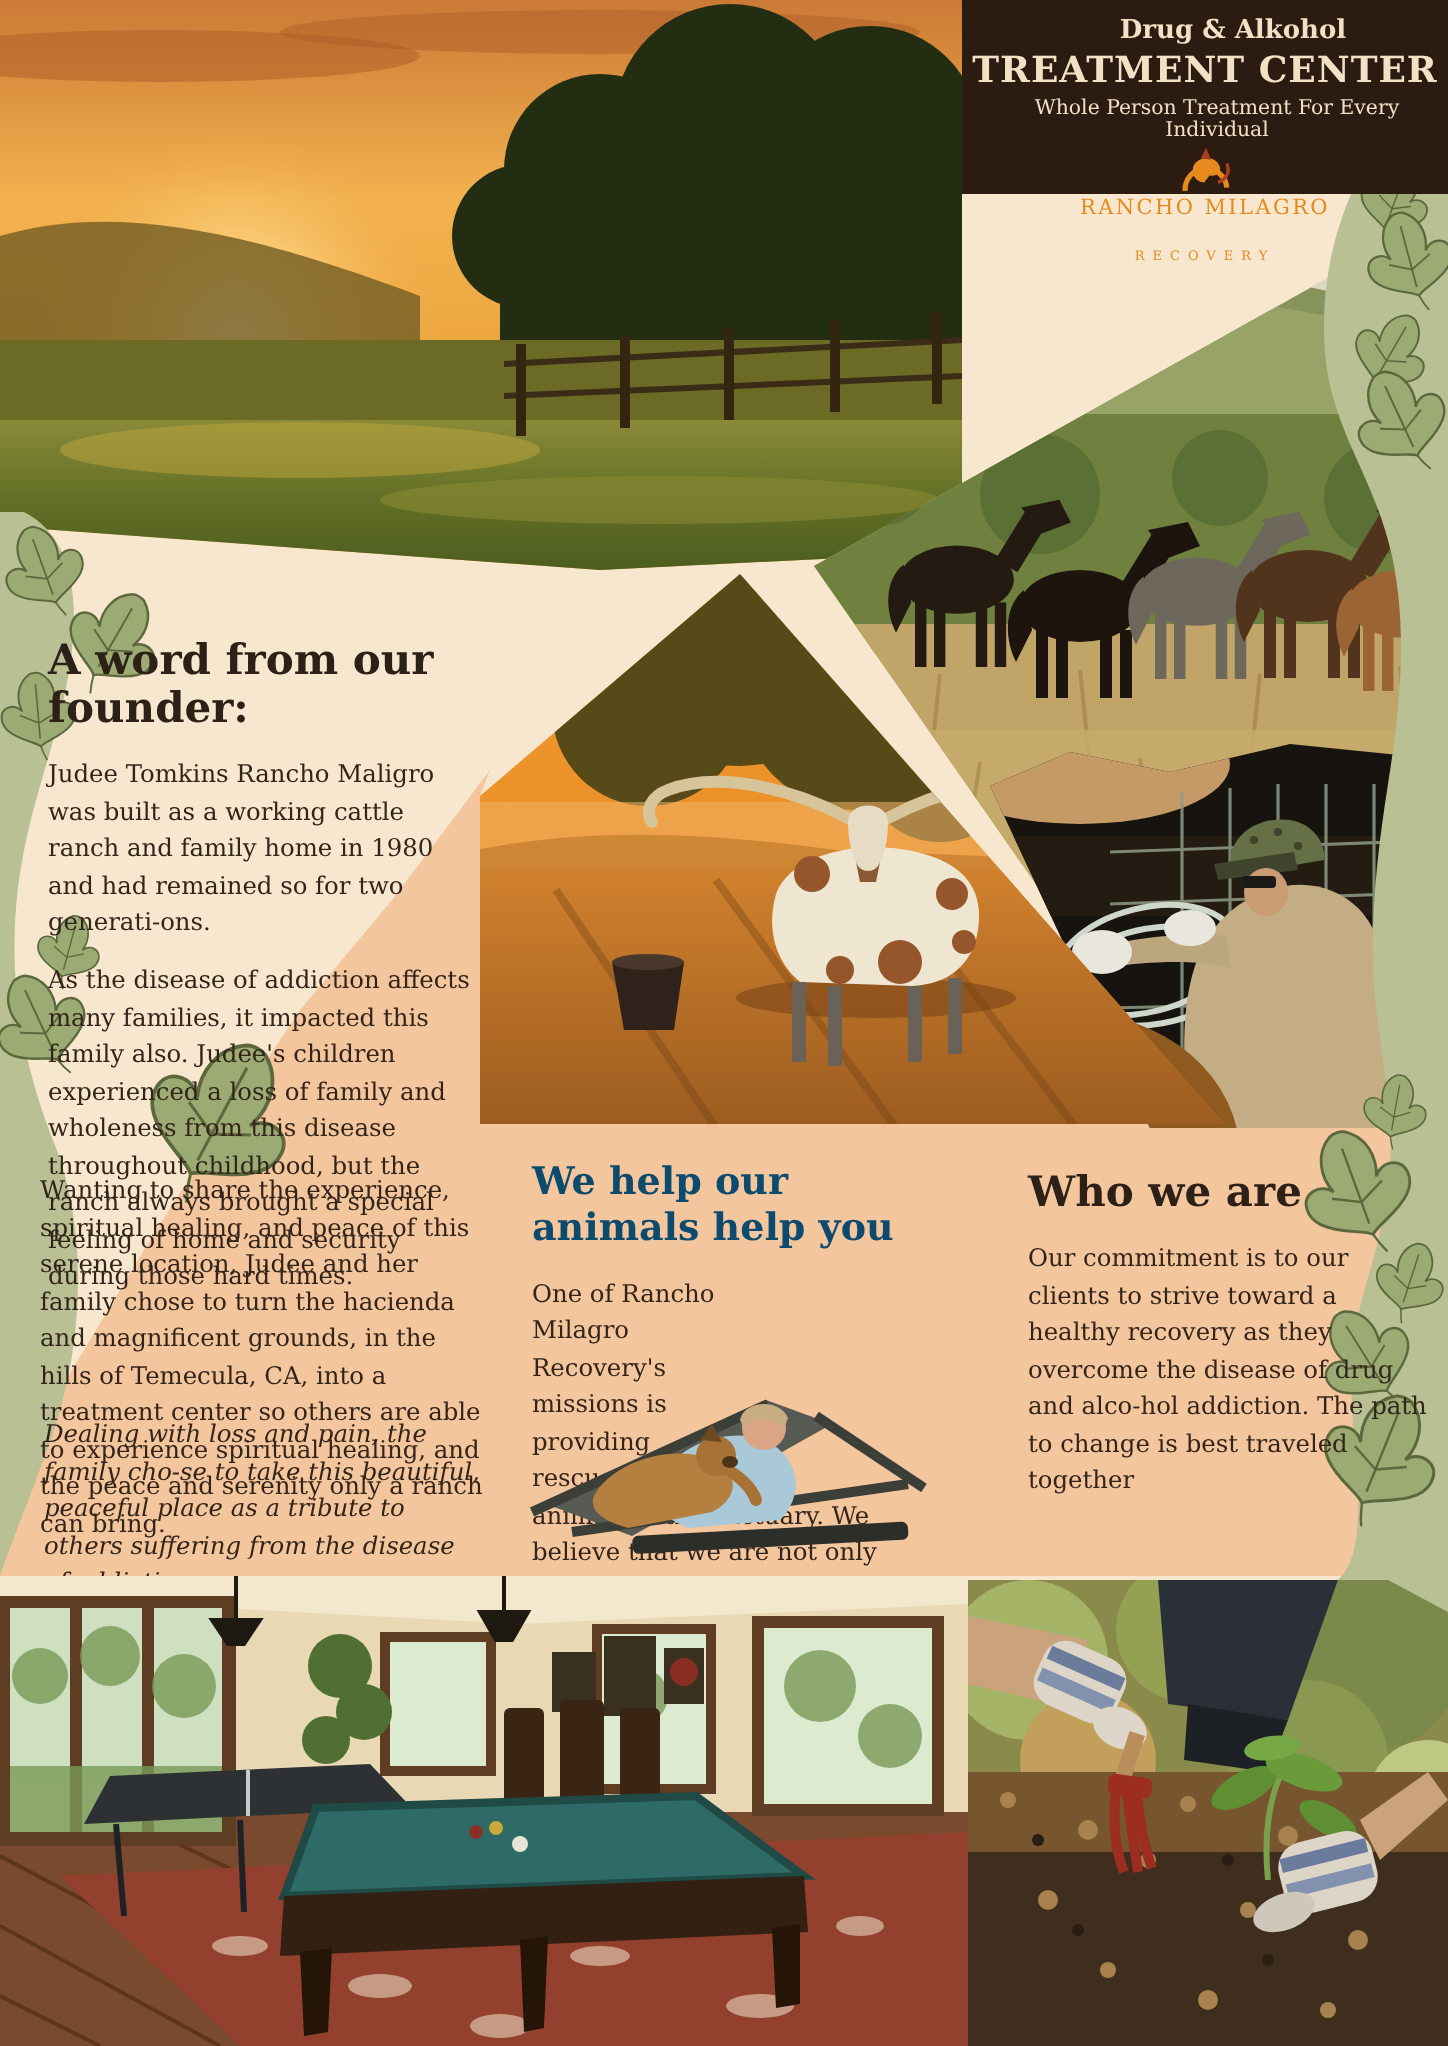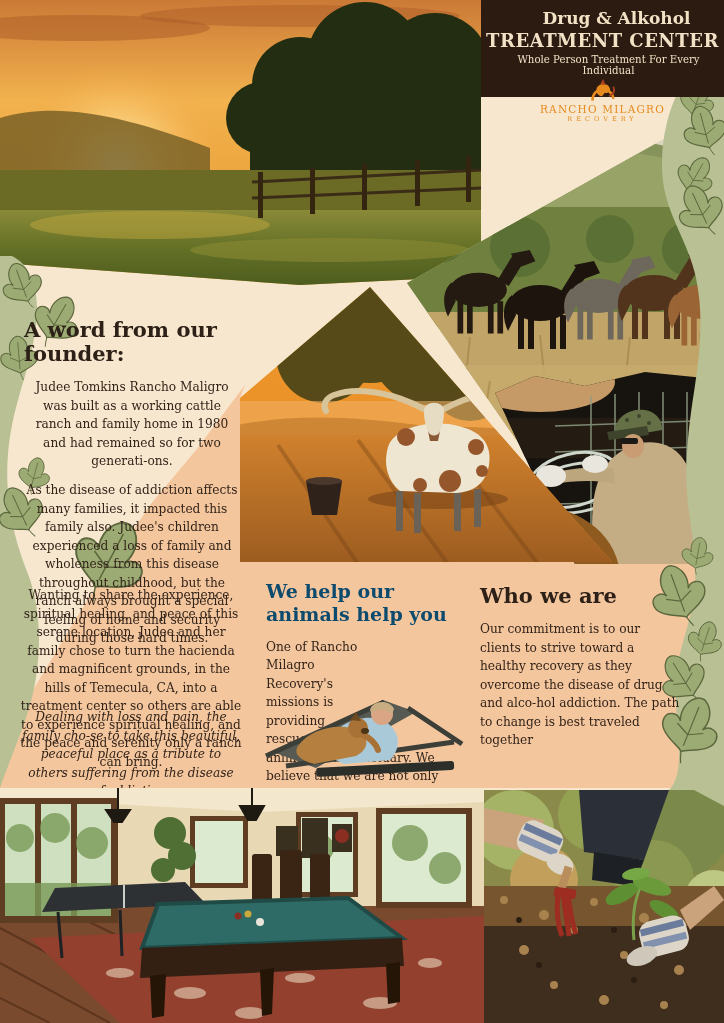--- a/index.html
+++ b/index.html
@@ -2,31 +2,31 @@
 <html><head>
 <meta charset="utf-8">
 <style>
   html,body{margin:0;padding:0;background:#888;}
   .page{position:relative;width:724px;height:1023px;overflow:hidden;
         background:#f8e7cf;font-family:"DejaVu Serif",serif;color:#33241a;}
   .abs{position:absolute;}
   
   .hdr{left:481px;top:0;width:243px;height:97px;background:#2b1b11;
        text-align:center;color:#f2e1c5;}
-  .hdr .l1{font-size:17px;font-weight:bold;margin-top:8px;padding-left:28px;}
+  .hdr .l1{font-size:13px;font-weight:bold;margin-top:8px;padding-left:28px;}
   .hdr .l2{font-size:18px;font-weight:bold;letter-spacing:.5px;margin-top:2px;}
   .hdr .l3{font-size:10.2px;margin-top:3px;margin-left:12px;}
   .brand{margin-top:2px;line-height:1;}
   .brand .bn{font-size:10.5px;font-weight:normal;color:#e78a1e;letter-spacing:1.2px;}
-  .brand .bs{font-size:6.5px;color:#e78a1e;letter-spacing:4px;margin-top:1px;}
+  .brand .bs{font-size:6.5px;color:#e78a1e;letter-spacing:4px;margin-top:15px;}
   
   h2{font-size:21px;line-height:1.15;margin:0 0 12px 0;color:#2c2017;font-weight:bold;}
   h3{font-size:19px;line-height:1.2;margin:0 0 12px 0;color:#0c4a6e;font-weight:bold;}
   .body{font-size:12.2px;line-height:1.52;}
-  .center{text-align:center;}
+  .center{text-align:left;}
   .ital{font-style:italic;}
   p{margin:0 0 10px 0;}
   .animals-float{float:right;width:118px;height:60px;margin-top:50px;}
   
   .ph{overflow:hidden;}
   svg{display:block;}
 </style>
 </head>
 <body>
 
@@ -347,21 +347,21 @@
       <circle cx="124" cy="30" r="11" fill="#d9a584"></circle>
       <path d="M112,26 C114,16 132,15 136,25 L134,30 C128,24 118,24 114,30 Z" fill="#c9ad82"></path>
       <path d="M40,62 C54,42 88,38 102,48 C112,55 110,66 98,72 L56,80 C42,76 35,70 40,62 Z" fill="#b5803f"></path>
       <circle cx="100" cy="44" r="10" fill="#a87136"></circle>
       <path d="M92,36 L98,28 L103,37 Z" fill="#6e4a22"></path>
       <path d="M104,50 C112,54 118,60 120,66" stroke="#a87136" stroke-width="6" fill="none" stroke-linecap="round"></path>
       <ellipse cx="107" cy="47" rx="4" ry="3" fill="#4e3416"></ellipse>
     </svg>
   </div>
 
-  <div class="abs" style="left:480px;top:584px;width:200px;">
+  <div class="abs" style="left:514px;top:584px;width:200px;">
     <h2 style="font-size:21px;">Who we are</h2>
     <p class="body">Our commitment is to our clients to strive toward a healthy recovery as they overcome the disease of drug and alco-hol addiction. The path to change is best traveled together</p>
   </div>
 
   <div class="abs ph" style="left:0;top:788px;width:484px;height:235px;">
     <svg width="484" height="235" viewBox="0 0 484 235">
       <rect width="484" height="235" fill="#e9d8b4"></rect>
       <polygon points="0,0 484,0 484,14 260,24 0,10" fill="#f3e8cd"></polygon>
       <rect x="0" y="118" width="484" height="117" fill="#7a4a2e"></rect>
       <g stroke="#57301a" stroke-width="2" opacity=".8">

